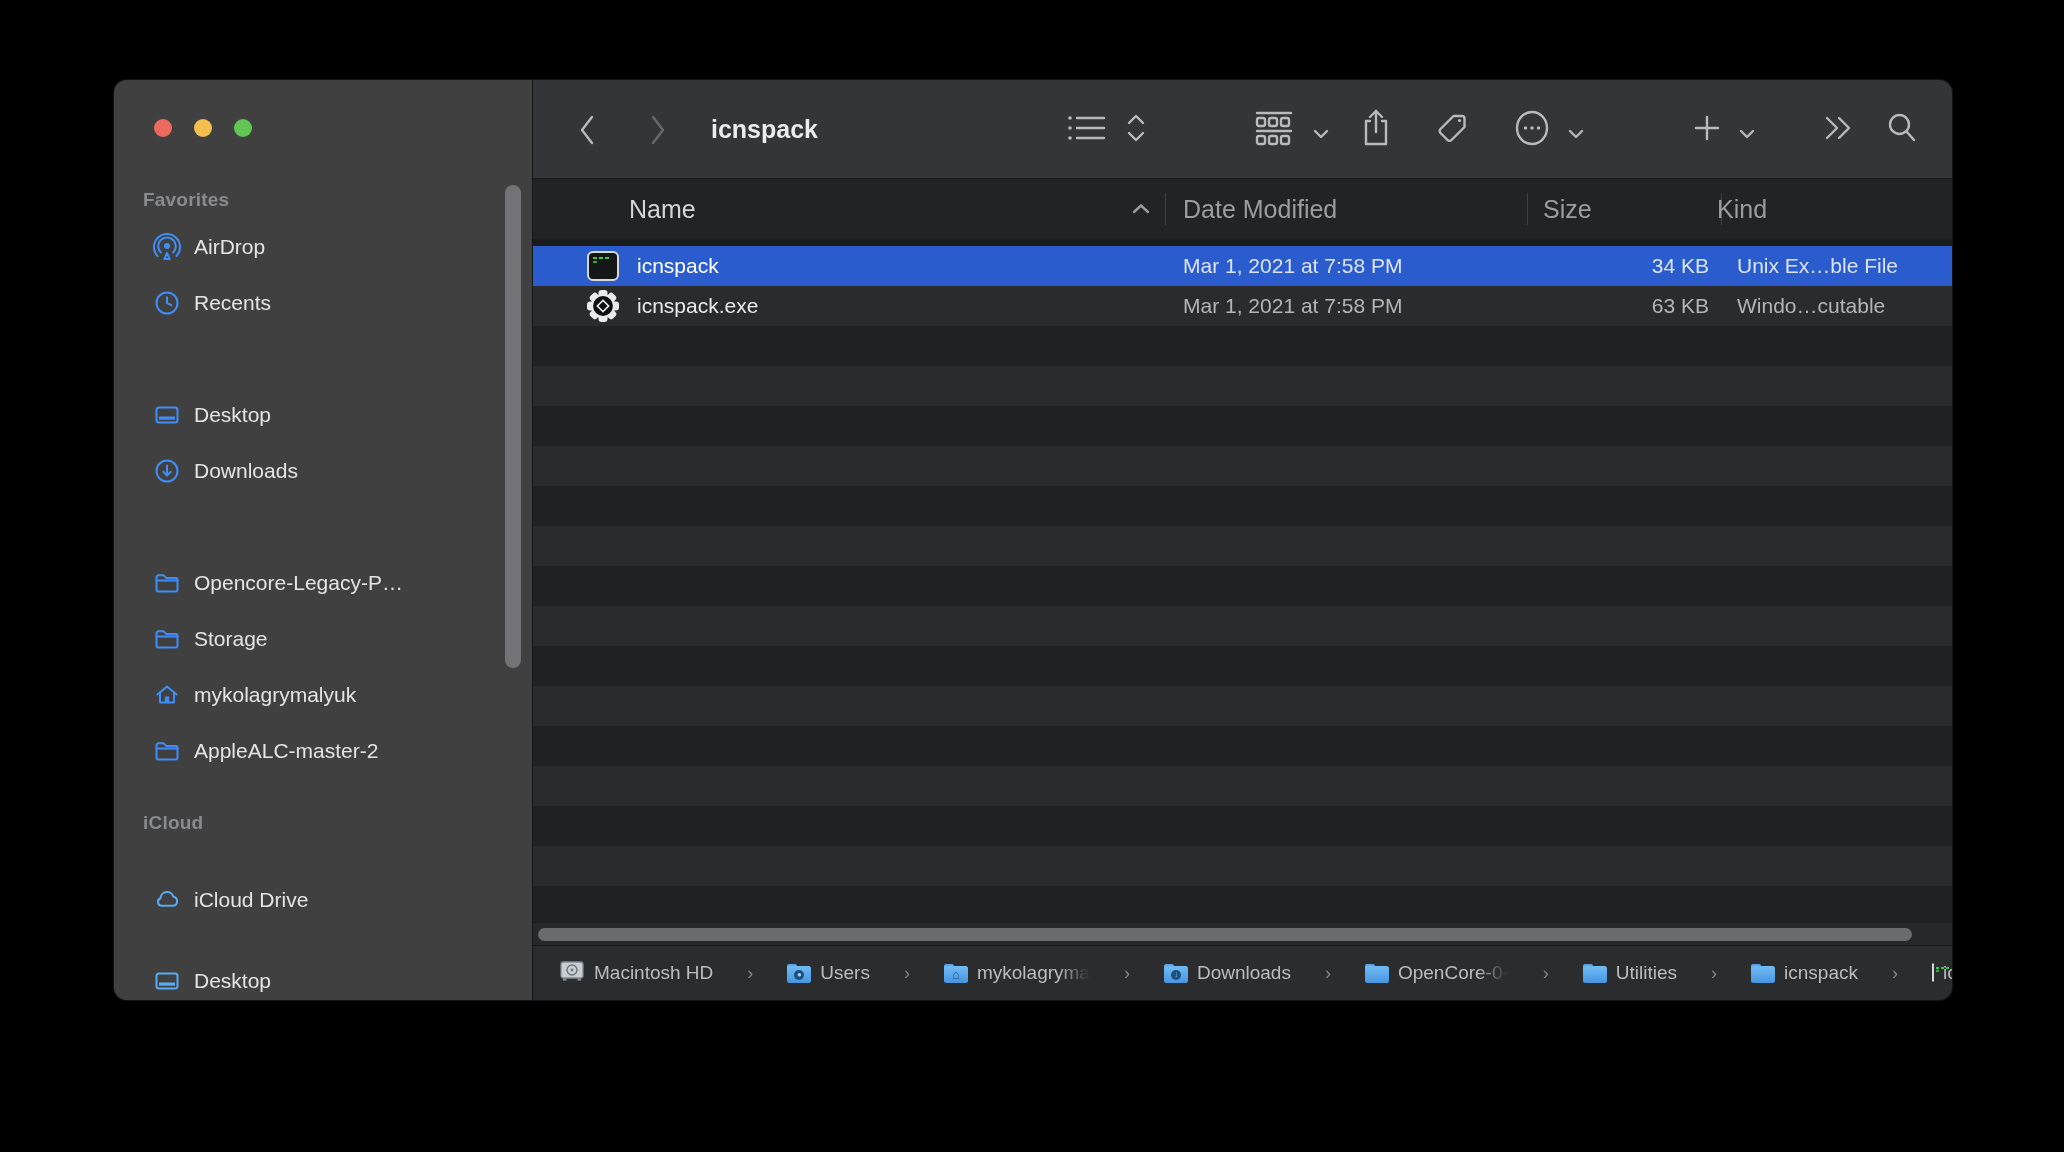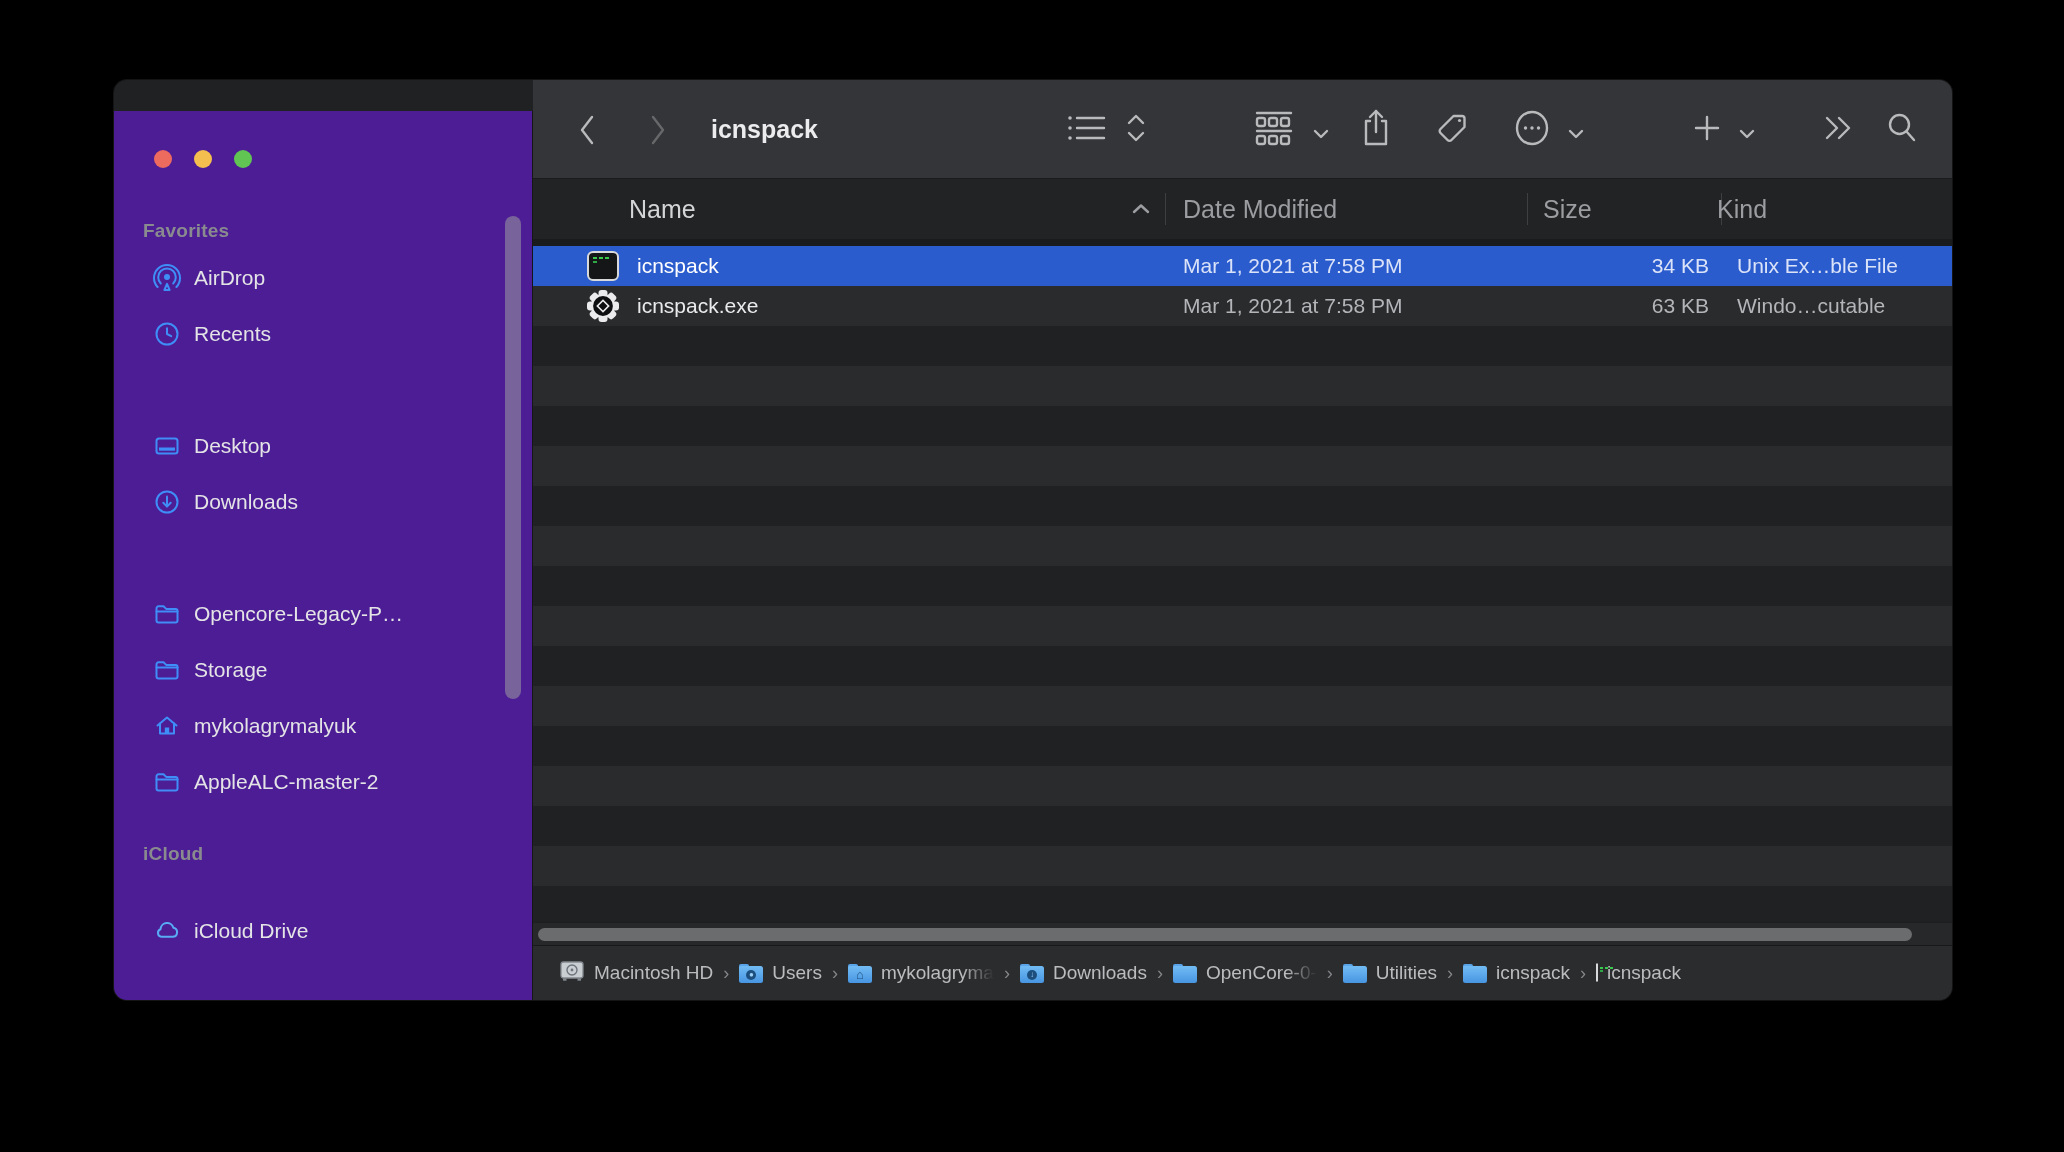--- a/index.html
+++ b/index.html
@@ -4,21 +4,21 @@
 <style>
   * { margin:0; padding:0; box-sizing:border-box; }
   html,body { width:2064px; height:1152px; background:#000; overflow:hidden;
               font-family:"Liberation Sans", sans-serif; }
 
   .window { position:absolute; left:114px; top:80px; width:1838px; height:920px;
             border-radius:13px; overflow:hidden; background:#1f2123;
             box-shadow:0 0 0 1px rgba(255,255,255,.08), 0 24px 70px rgba(0,0,0,.65); }
 
   
-  .sidebar { position:absolute; left:0; top:0; bottom:0; width:419px; background:#4c1d95;margin-top:31px; }
+  .sidebar { position:absolute; left:0; top:0; bottom:0; width:419px; background:#404040; }
   .sidebar:after { content:""; position:absolute; right:0; top:0; bottom:0; width:1px; background:#151617; }
   .traffic { position:absolute; top:39px; width:18px; height:18px; border-radius:50%; }
   .t-red    { left:40px;  background:#ed6a5e; }
   .t-yellow { left:80px;  background:#f5bf4f; }
   .t-green  { left:120px; background:#61c554; }
 
   .sb-section { position:absolute; left:29px; height:28px; display:flex; align-items:center;
                 font-size:19px; font-weight:700; color:#8a8b8f; letter-spacing:.2px; }
   .sb-item { position:absolute; left:0; width:400px; height:40px; display:flex; align-items:center;
              padding-left:38px; border-radius:10px; }
@@ -72,21 +72,21 @@
                 box-shadow:6px 0 0 #39c94f, 12px 0 0 #39c94f, 0 4px 0 #2da844; }
   .icn-term.small { width:22px; height:21px; border-width:1.5px; border-radius:4px; }
   .icn-term.small i { left:3px; top:3px; width:3px; height:2px;
                 box-shadow:5px 0 0 #39c94f, 10px 0 0 #39c94f, 0 3px 0 #2da844; }
 
   
   .hscroll { position:absolute; left:0; right:0; top:842px; height:23px; background:#27282a; border-top:1px solid #1d1e20; }
   .hthumb  { position:absolute; left:5px; top:5px; width:1374px; height:13px; border-radius:7px; background:#6b6c6e; }
 
   .pathbar { position:absolute; left:0; right:0; top:865px; height:55px; background:#2b2c2e;
-             border-top:1px solid #19191b; display:flex; align-items:center; padding-left:26px; }
+             border-top:1px solid #19191b; display:flex; align-items:center; padding-left:26px;gap:24px; }
   .crumb { display:flex; align-items:center; gap:9px; }
   .crumb .lbl { font-size:19px; color:#bbbcbe; white-space:nowrap; }
   .crumb .lbl.fade { -webkit-mask-image:linear-gradient(90deg,#000 72%,transparent 100%);
                      mask-image:linear-gradient(90deg,#000 72%,transparent 100%); }
   .crumb-sep { font-size:18px; color:#85868a; padding:0 10px; }
   .mini-folder { position:relative; width:24px; height:19px; }
   .mini-folder .body { position:absolute; left:0; top:2px; width:24px; height:17px; border-radius:2.5px;
                        background:linear-gradient(180deg,#72bcf4,#4795e2); }
   .mini-folder .tab { position:absolute; left:0; top:0; width:10px; height:5px; border-radius:2px 2px 0 0;
                       background:#5aa5e9; }

